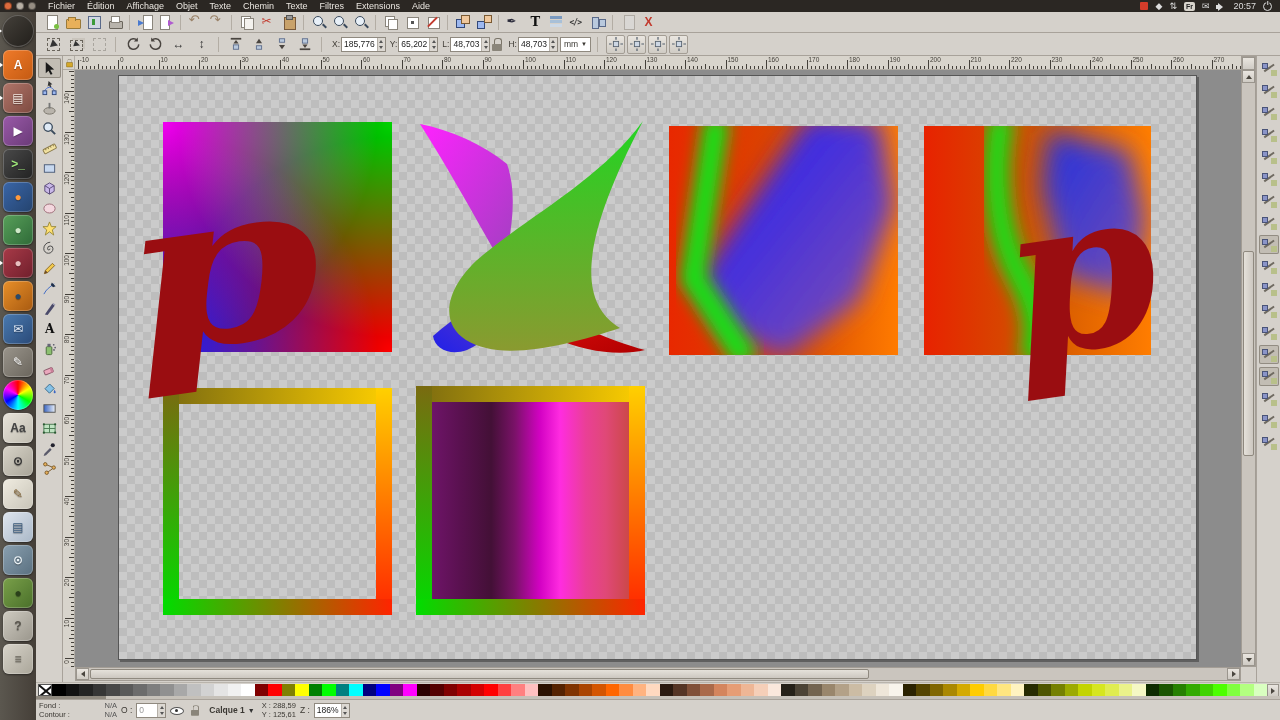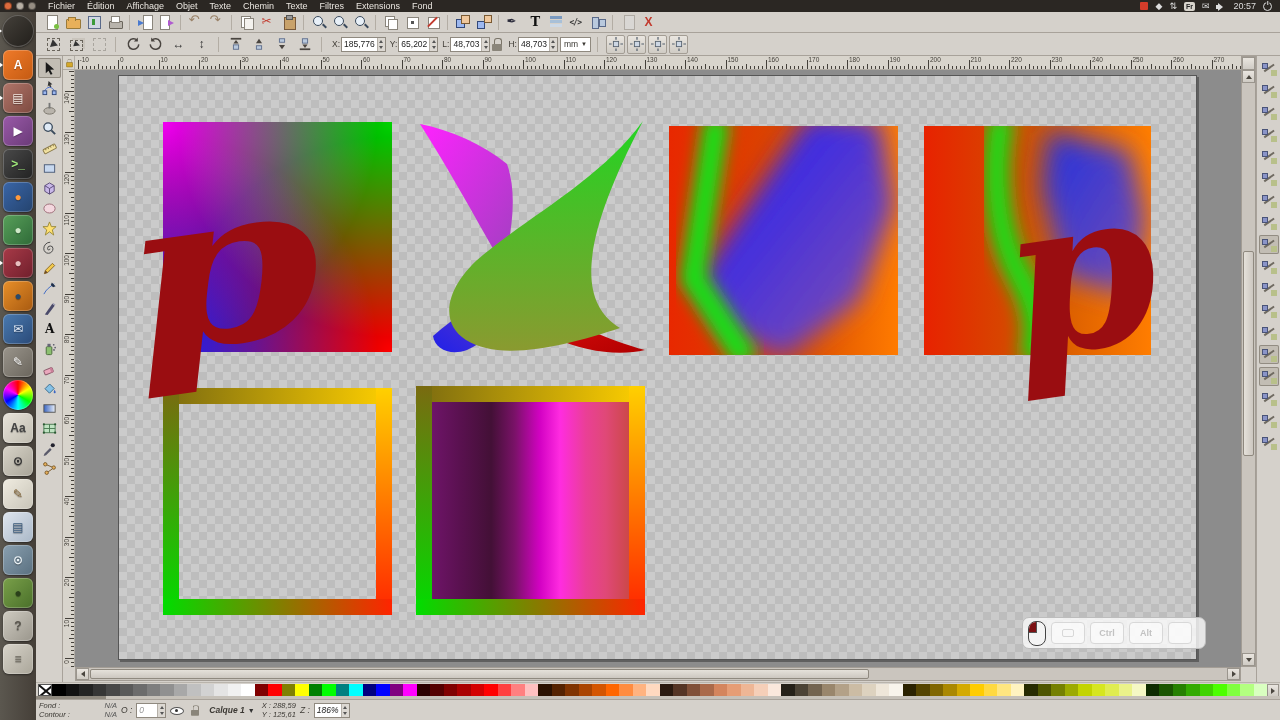--- a/index.html
+++ b/index.html
@@ -203,21 +203,21 @@
   .sw{flex:1 1 auto;height:12px;}
   .sw-none{flex:0 0 14px;height:12px;background:#fff;border:1px solid #555;position:relative;overflow:hidden;}
   .sw-none::before,.sw-none::after{content:"";position:absolute;left:-2px;top:5px;width:18px;height:1.5px;background:#111;}
   .sw-none::before{transform:rotate(40deg);} .sw-none::after{transform:rotate(-40deg);}
   .pal-arrow{flex:0 0 12px;height:13px;display:flex;align-items:center;justify-content:center;background:linear-gradient(#e9e5df,#cfcbc4);border:1px solid #9a958d;}
   .pal-scroll{position:absolute;left:0;bottom:0;width:100%;height:3px;background:#c6c1b9;}
   .pal-scroll::before{content:"";position:absolute;left:0;top:0;width:70px;height:3px;background:#8f897f;}
 
   
   .statusbar{position:absolute;left:36px;top:699px;width:1244px;height:21px;background:var(--chromeBg);
-    border-top:1px solid var(--chromeBorder);display:flex;align-items:center;font-size:9px;gap:4px;padding:0 4px 0 3px;z-index:20;font-style:italic;}
+    border-top:1px solid var(--chromeBorder);display:flex;align-items:center;font-size:9px;gap:4px;padding:0 4px 0 3px;z-index:20;}
   .fs-block{display:flex;flex-direction:column;font-size:7.5px;line-height:9px;flex:none;width:78px;}
   .fs-row{display:flex;justify-content:space-between;}
   .fs-row .nv{color:#555;}
   .mini-icon{width:14px;height:14px;flex:none;position:relative;}
   .eye::before{content:"";position:absolute;left:0;top:4px;width:12px;height:6px;border:1px solid #555;border-radius:50%;background:#fff;}
   .eye::after{content:"";position:absolute;left:4.5px;top:6px;width:3px;height:3px;background:#333;border-radius:50%;}
   .layerbox{display:flex;align-items:center;gap:3px;flex:none;padding:1px 3px;font-size:8.5px;}
   .layerbox .caret{font-size:7px;color:#333;}
   .msg{flex:1 1 auto;overflow:hidden;white-space:nowrap;font-size:9px;color:#1f1d1a;border-left:1px solid #b3ada4;padding-left:4px;height:15px;line-height:15px;}
   .xyblock{display:flex;flex-direction:column;font-size:7.5px;line-height:9px;text-align:right;flex:none;}
@@ -237,21 +237,21 @@
     <span class="menus" id="menus">
         <span class="menu-item">Fichier</span>
         <span class="menu-item">Édition</span>
         <span class="menu-item">Affichage</span>
         <span class="menu-item">Objet</span>
         <span class="menu-item">Texte</span>
         <span class="menu-item">Chemin</span>
         <span class="menu-item">Texte</span>
         <span class="menu-item">Filtres</span>
         <span class="menu-item">Extensions</span>
-        <span class="menu-item">Fond</span>
+        <span class="menu-item">Aide</span>
       </span>
     <span class="tray">
       <span class="rec"></span>
       <span class="glyph">◆</span>
       <span class="glyph">⇅</span>
       <span class="kbd-box">Fr</span>
       <span class="glyph">✉</span>
       <span class="vol"></span>
       <span class="glyph">20:57</span>
       <span class="pwr"></span>
@@ -1256,31 +1256,20 @@
 
       <div class="cobj frame" id="frame2">
         <div class="ffill"></div>
         <div class="fedge fe-top"></div>
         <div class="fedge fe-left"></div>
         <div class="fedge fe-right"></div>
         <div class="fedge fe-bottom"></div>
       </div>
     </div>
 
-    <div class="keymon">
-      <span class="km-mouse">
-          <span class="lbtn"></span>
-        </span>
-      <span class="km-key">
-          <span class="km-keyicon"></span>
-        </span>
-      <span class="km-key">Ctrl</span>
-      <span class="km-key">Alt</span>
-      <span class="km-key k-small"></span>
-    </div>
   </div>
 
   <div class="hscroll">
     <span class="sbtnbox" style="left:0;top:0;width:13px;height:12px;">
         <span class="arr arr-left"></span>
       </span>
     <span class="hthumb"></span>
     <span class="sbtnbox" style="right:0;top:0;width:13px;height:12px;">
         <span class="arr arr-right"></span>
       </span>

